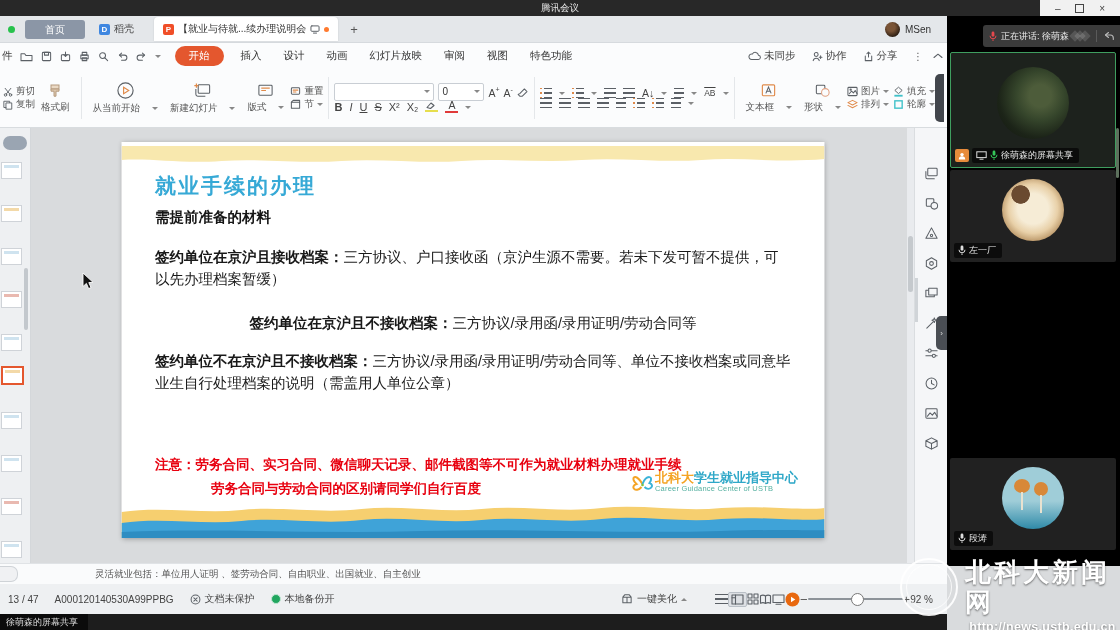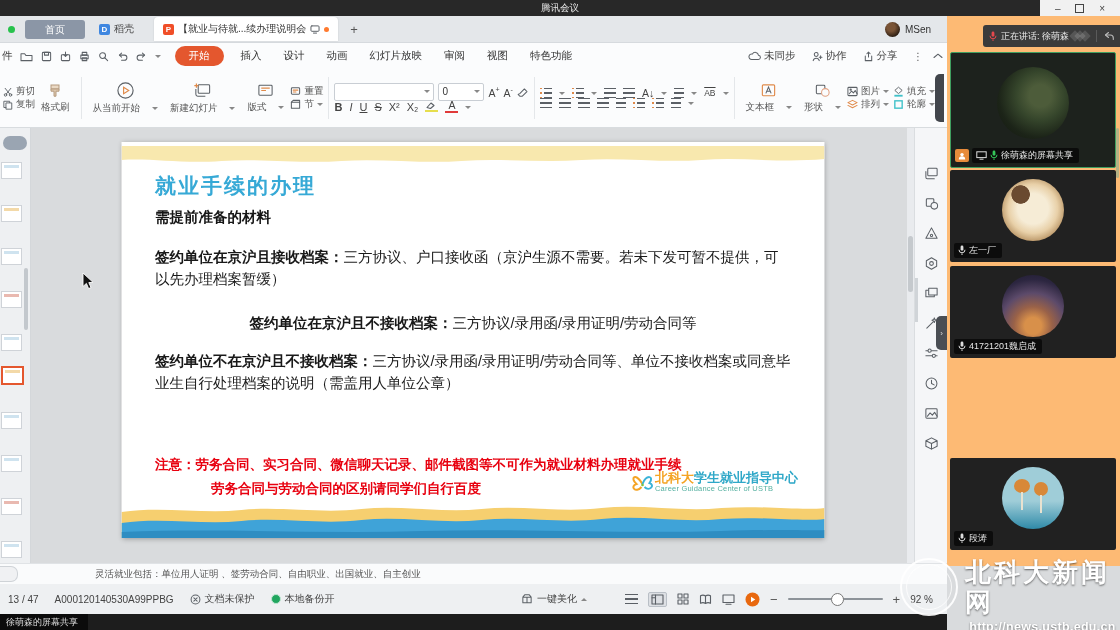--- a/index.html
+++ b/index.html
@@ -92,30 +92,30 @@
   .logo-en{font-size:7.5px;color:#55b0a0;letter-spacing:.2px;}
   .waves{position:absolute;bottom:0;left:0;width:703px;height:42px;}
   
   .notesbar{height:20px;background:#fafbfc;border-top:1px solid #e0e3e6;display:flex;align-items:center;
             font-size:9.5px;color:#555;padding-left:95px;position:relative;}
   .notes-toggle{position:absolute;left:0;top:2px;width:17px;height:14px;background:#f0f1f3;border:1px solid #cfd3d7;
                 border-left:none;border-radius:0 7px 7px 0;}
   .statusbar{height:30px;background:#eef0f2;display:flex;align-items:center;font-size:10px;color:#444;padding:0 8px;}
   .st-it{display:flex;align-items:center;gap:4px;margin-right:16px;white-space:nowrap;}
   .gdot2{width:8px;height:8px;border-radius:50%;background:#21a65f;border:1.5px solid #bfe5d2;}
-  .st-right{margin-left:auto;display:flex;align-items:center;gap:10px;margin-right:6px;}
+  .st-right{margin-left:auto;display:flex;align-items:center;margin-right:6px;}
   .vact{background:#dde0e4;border:1px solid #b9bfc6;border-radius:2px;padding:1px 2px;display:flex;}
   .vic{display:flex;align-items:center;}
   .zslider{width:95px;height:2px;background:#8d9399;border-radius:1px;position:relative;}
   .zknob{position:absolute;left:46%;top:-5px;width:11px;height:11px;background:#fff;border:1.5px solid #777;border-radius:50%;}
   .zsign{font-size:13px;color:#555;}
   .sharebar{height:16px;background:#1d1d1d;display:flex;align-items:center;}
   .sharechip{background:#0b0b0b;color:#ddd;font-size:9px;height:16px;display:flex;align-items:center;padding:0 10px 0 6px;}
   
-  #sidebar{position:absolute;right:0;top:16px;width:173px;height:550px;background:#fdba74;z-index:20;}
+  #sidebar{position:absolute;right:0;top:16px;width:173px;height:550px;background:#000000;z-index:20;}
   .speakbar{position:absolute;top:9px;left:36px;right:0;height:22px;background:#3b3b3b;border-radius:3px 0 0 3px;
             display:flex;align-items:center;gap:4px;font-size:9px;color:#e8e8e8;padding:0 5px 0 6px;}
   .ghost{margin-left:auto;display:flex;}
   .ghost i{width:8px;height:8px;background:rgba(255,255,255,.14);transform:rotate(45deg);display:block;margin-left:-3px;}
   .spdiv{width:1px;height:12px;background:#5a5a5a;margin:0 3px;}
   .tile{position:absolute;left:3px;right:4px;background:#212121;border-radius:2px;}
   .tile .av{position:absolute;left:50%;top:44%;transform:translate(-50%,-50%);border-radius:50%;}
   .chiprow{position:absolute;left:4px;bottom:4px;display:flex;align-items:center;gap:3px;}
   .pbadge2{width:14px;height:13px;background:#e78b3a;border-radius:2px;display:flex;align-items:center;justify-content:center;}
   .nchip{background:rgba(8,8,8,.8);border-radius:2px;color:#e6e6e6;font-size:9px;display:flex;align-items:center;
@@ -702,35 +702,20 @@
                 <rect x="2.6" y="0.5" width="2.8" height="5.2" rx="1.4" fill="currentColor"></rect>
                 <path d="M1,4.8 a3,3 0 0 0 6,0" stroke="currentColor" fill="none"></path>
                 <line x1="4" y1="8.4" x2="4" y2="10" stroke="currentColor"></line>
               </svg>
             </span>
         <span>左一厂</span>
       </span>
         </div>
     </div>
 
-    <div class="tile" style="top:250px;height:92px;">
-      <div class="av av3"></div>
-      <div class="chiprow">
-          <span class="nchip">
-        <span class="micw">
-              <svg width="8" height="11" viewBox="0 0 8 11">
-                <rect x="2.6" y="0.5" width="2.8" height="5.2" rx="1.4" fill="currentColor"></rect>
-                <path d="M1,4.8 a3,3 0 0 0 6,0" stroke="currentColor" fill="none"></path>
-                <line x1="4" y1="8.4" x2="4" y2="10" stroke="currentColor"></line>
-              </svg>
-            </span>
-        <span>41721201魏启成</span>
-      </span>
-        </div>
-    </div>
 
 
     <div class="tile" style="top:442px;height:92px;">
       <div class="av av5">
         <span class="crown" style="left:12px;top:12px;"></span>
         <span class="crown" style="left:32px;top:15px;width:14px;"></span>
         <span class="trunk" style="left:19px;top:25px;"></span>
         <span class="trunk" style="left:38px;top:28px;"></span>
       </div>
       <div class="chiprow">

